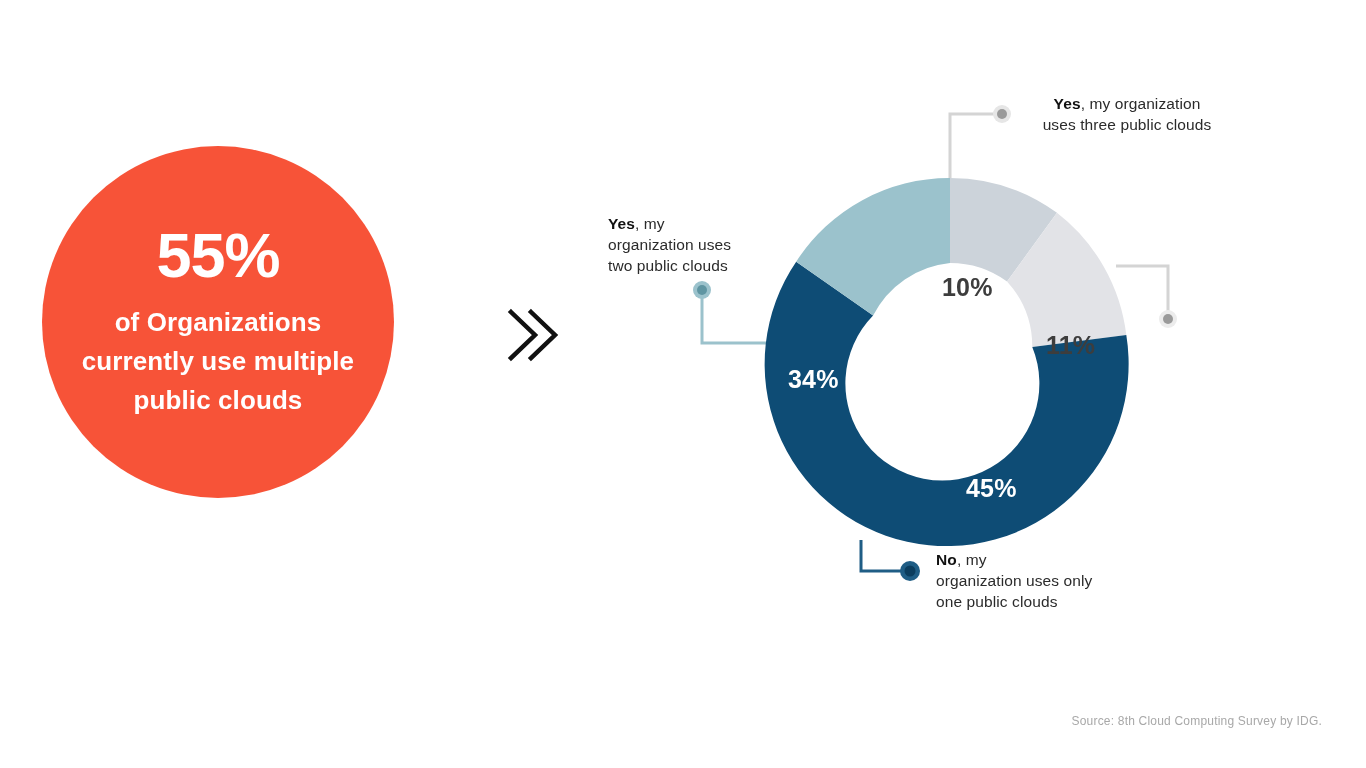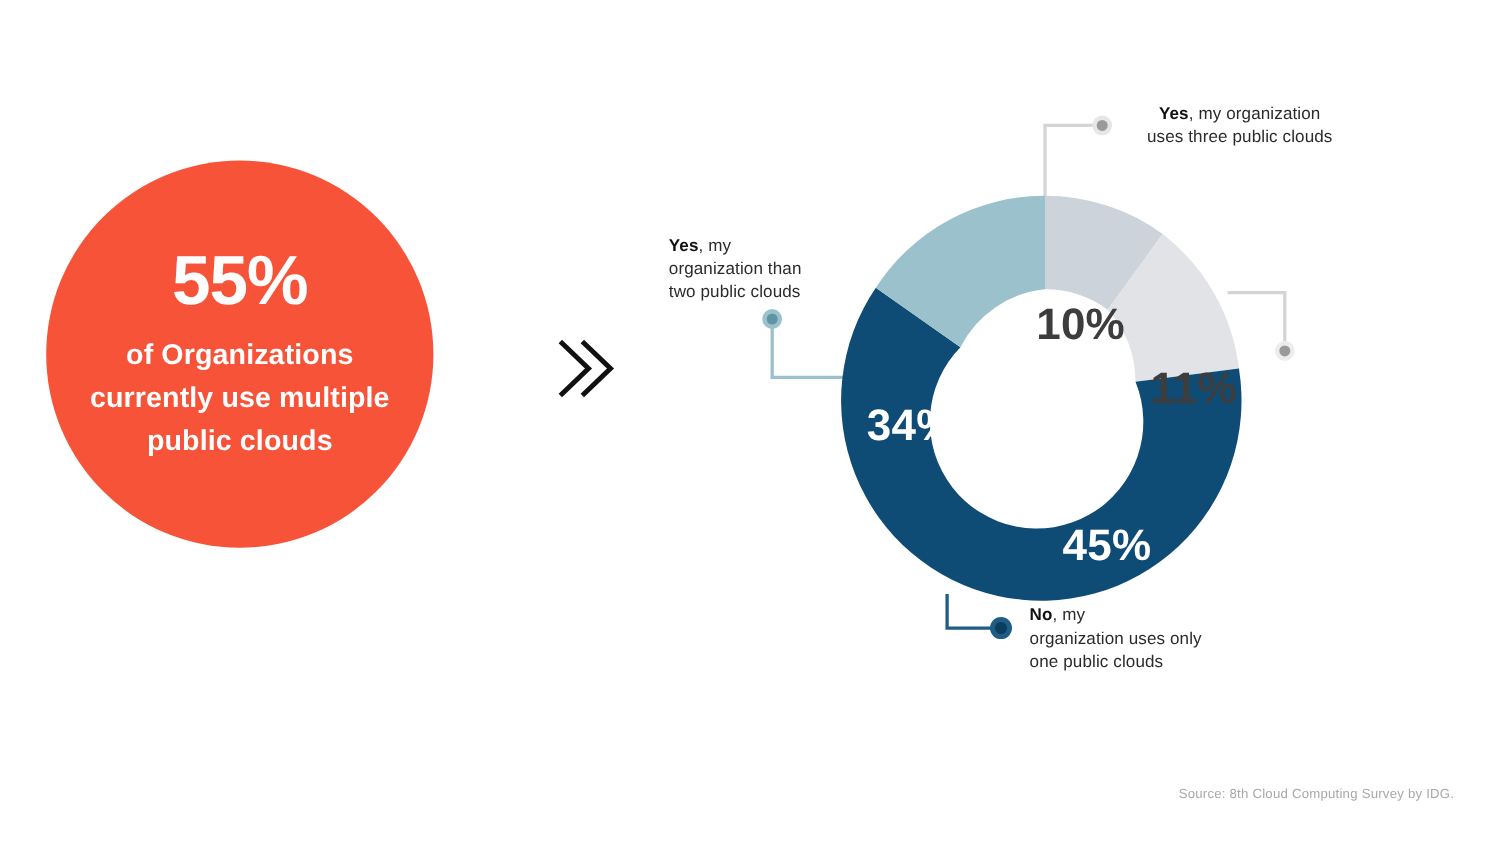--- a/index.html
+++ b/index.html
@@ -75,21 +75,21 @@
     height: 580px;
   }
   .chart-svg {
     position: absolute;
     left: 0;
     top: 0;
   }
 
   .pct-label {
     position: absolute;
-    font-size: 40px;
+    font-size: 25px;
     font-weight: bold;
     letter-spacing: 0.2px;
     white-space: nowrap;
   }
   .pct-label.dark { color: #3d3d3d; }
   .pct-label.light { color: #ffffff; }
 
   .pct-10 { left: 346px; top: 203px; }
   .pct-11 { left: 450px; top: 261px; }
   .pct-45 { left: 370px; top: 404px; }
@@ -193,21 +193,21 @@
     <div class="pct-label light pct-34">34%</div>
 
     <div class="callout callout-three">
       <b>Yes</b><span>, my organization</span><br>
       <span>uses three public clouds</span>
     </div>
 
 
     <div class="callout callout-two">
       <b>Yes</b><span>, my</span><br>
-      <span>organization than</span><br>
+      <span>organization uses</span><br>
       <span>two public clouds</span>
     </div>
 
     <div class="callout callout-one">
       <b>No</b><span>, my</span><br>
       <span>organization uses only</span><br>
       <span>one public clouds</span>
     </div>
   </div>
 

